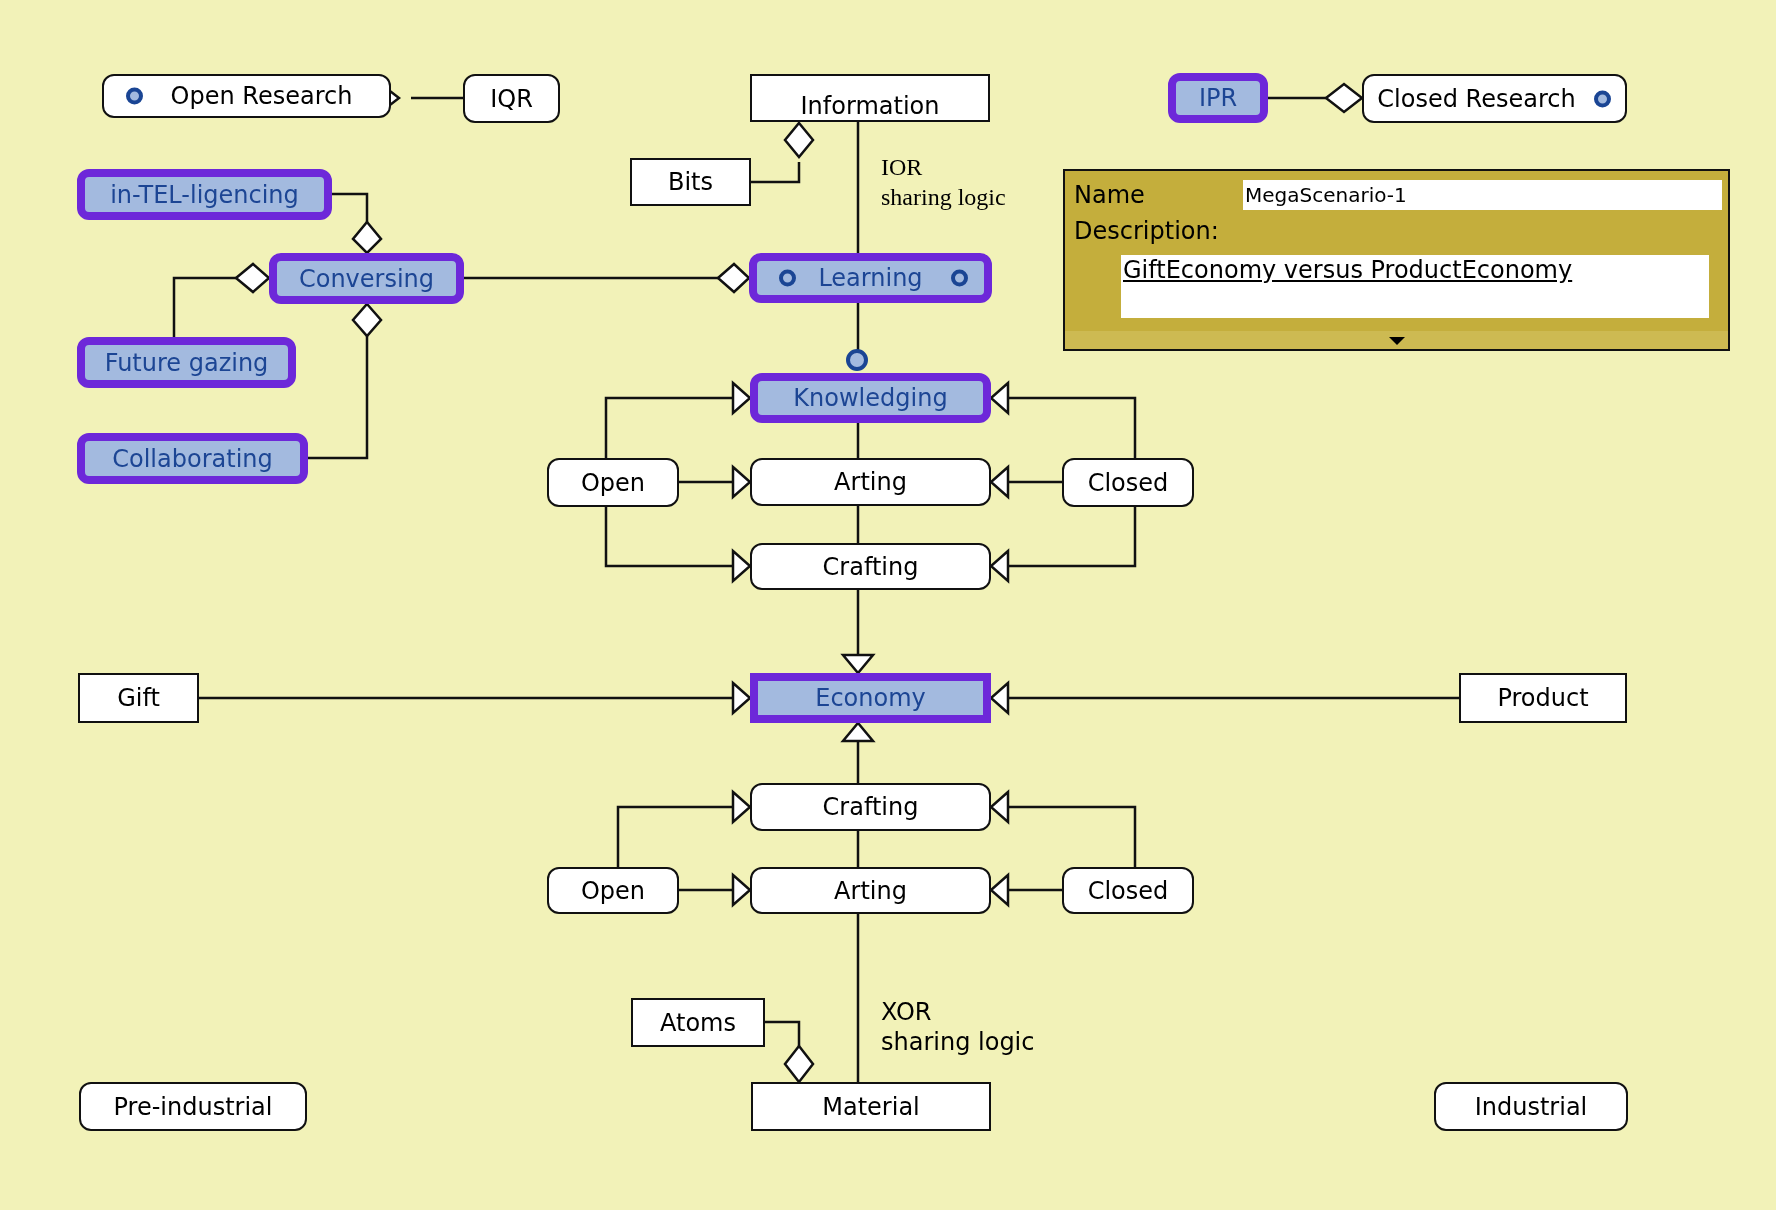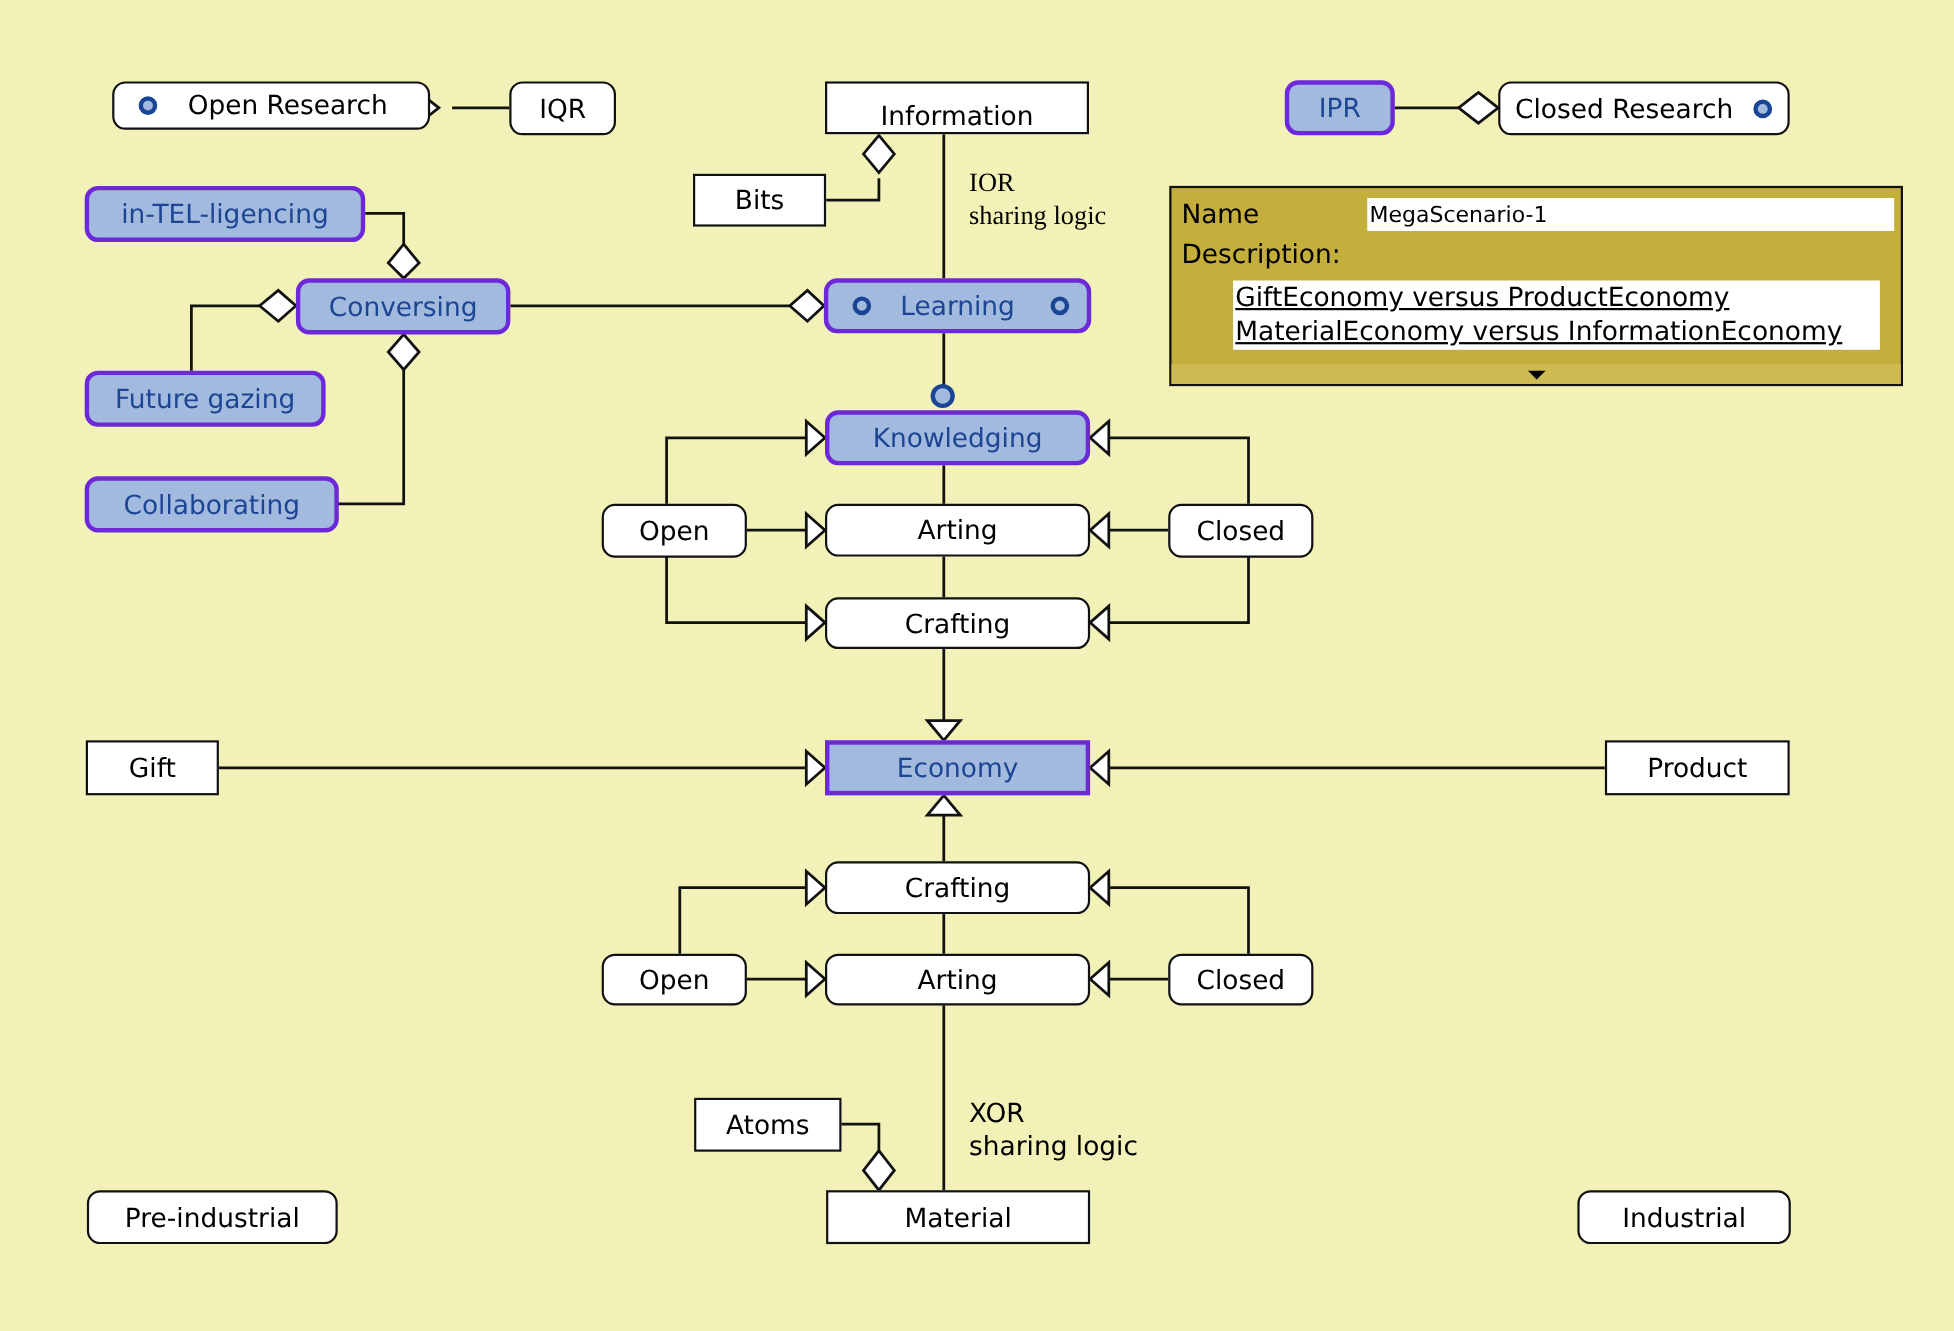--- a/index.html
+++ b/index.html
@@ -2,21 +2,21 @@
 <html><head>
 <meta charset="utf-8">
 <style>
   html, body { margin:0; padding:0; }
   body { width:1776px; height:1210px; background:#F2F2B8; position:relative; overflow:hidden;
          font-family:"DejaVu Sans", sans-serif; }
   #wires { position:absolute; left:0; top:0; width:1776px; height:1210px; }
   .node { position:absolute; box-sizing:border-box; display:flex; align-items:center; justify-content:center;
           font-size:24px; color:#000; background:#fff; border:2px solid #111; white-space:nowrap; }
   .rounded { border-radius:12px; }
-  .blue { background:#A3BADF; border:4px solid #6d28d9; color:#1C4594; }
+  .blue { background:#A3BADF; border:8px solid #6d28d9; color:#1C4594; }
   .circ { display:inline-block; width:17px; height:17px; border-radius:50%; background:#A3BADF;
           border:4px solid #1A4594; box-sizing:border-box; position:absolute; top:50%; transform:translateY(-50%); }
   .lbl { position:absolute; font-size:24px; color:#000; line-height:30px; }
   #panel { position:absolute; left:1063px; top:169px; width:667px; height:182px; box-sizing:border-box;
            background:#C4AE3C; border:2px solid #111; }
   #panel .plabel { position:absolute; font-size:24px; color:#000; }
   #panel .namefield { position:absolute; left:178px; top:9px; width:479px; height:30px; background:#fff;
            border:none; font-family:"DejaVu Sans", sans-serif; font-size:20px; padding:0 2px; box-sizing:border-box; }
   #panel .descbox { position:absolute; left:56px; top:84px; width:588px; height:63px; background:#fff;
            font-size:24px; line-height:31px; padding:0 2px; box-sizing:border-box;text-decoration:underline; }
@@ -205,18 +205,17 @@
 <div class="node rounded" style="left:1434px;top:1082px;width:194px;height:49px;">
   <span>Industrial</span>
 </div>
 
 <div id="panel">
   <span class="plabel" style="left:9px;top:10px;">Name</span>
   <input class="namefield" value="MegaScenario-1" style="">
   <span class="plabel" style="left:9px;top:46px;">Description:</span>
   <div class="descbox">
     <div>GiftEconomy versus ProductEconomy</div>
-    <div>MaterialEconomy versus InformationEconomy</div>
   </div>
   <div class="strip">
     <span class="caret"></span>
   </div>
 </div>
 
 </body></html>

